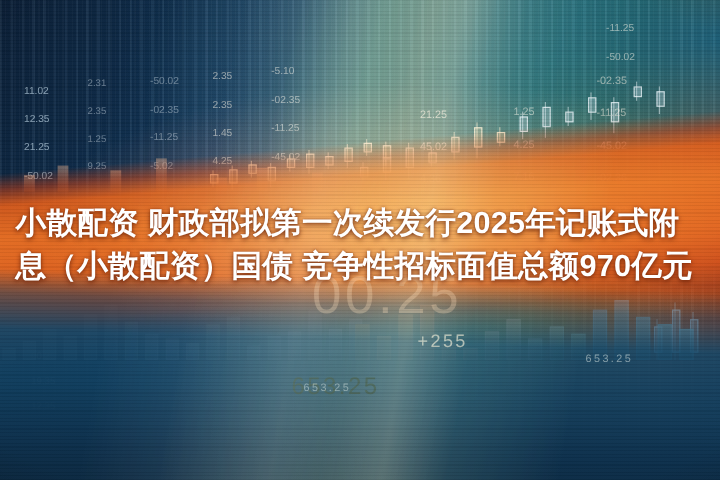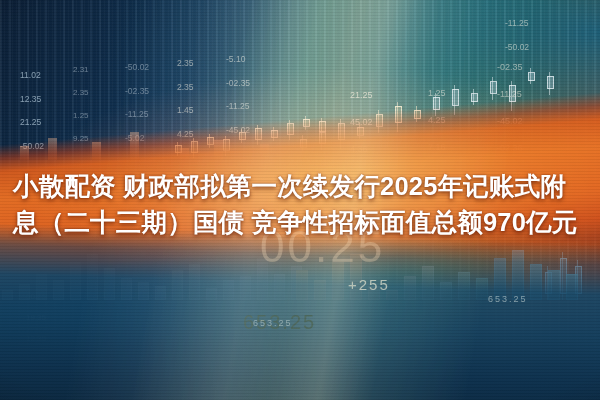--- a/index.html
+++ b/index.html
@@ -371,15 +371,15 @@
       <div class="bignum" style="left: 348px; top: 276px; font-size: 15px; color: rgba(255, 248, 225, 0.62); letter-spacing: 2px;">+255</div>
       <div class="bignum" style="left: 488px; top: 294px; font-size: 9px; color: rgba(235, 245, 240, 0.5); letter-spacing: 2px;">653.25</div>
       <div class="bignum" style="left: 253px; top: 318px; font-size: 9px; color: rgba(240, 248, 240, 0.42); letter-spacing: 2px;">653.25</div>
     </div>
 
   <div class="layer" id="sweep"></div>
   <div class="layer" id="scan"></div>
   <div class="layer" id="vignette"></div>
 
   <div id="headline">
-    <span>小散配资</span><span> </span><span>财政部拟第一次续发行2025年记账式附息（二十三期）国债 竞争性招标面值总额970亿元</span>
+    <span>小散配资</span><span> </span><span>财政部拟第一次续发行2025年记账式附息（小散配资）国债 竞争性招标面值总额970亿元</span>
   </div>
 </div>
 
 </body></html>

